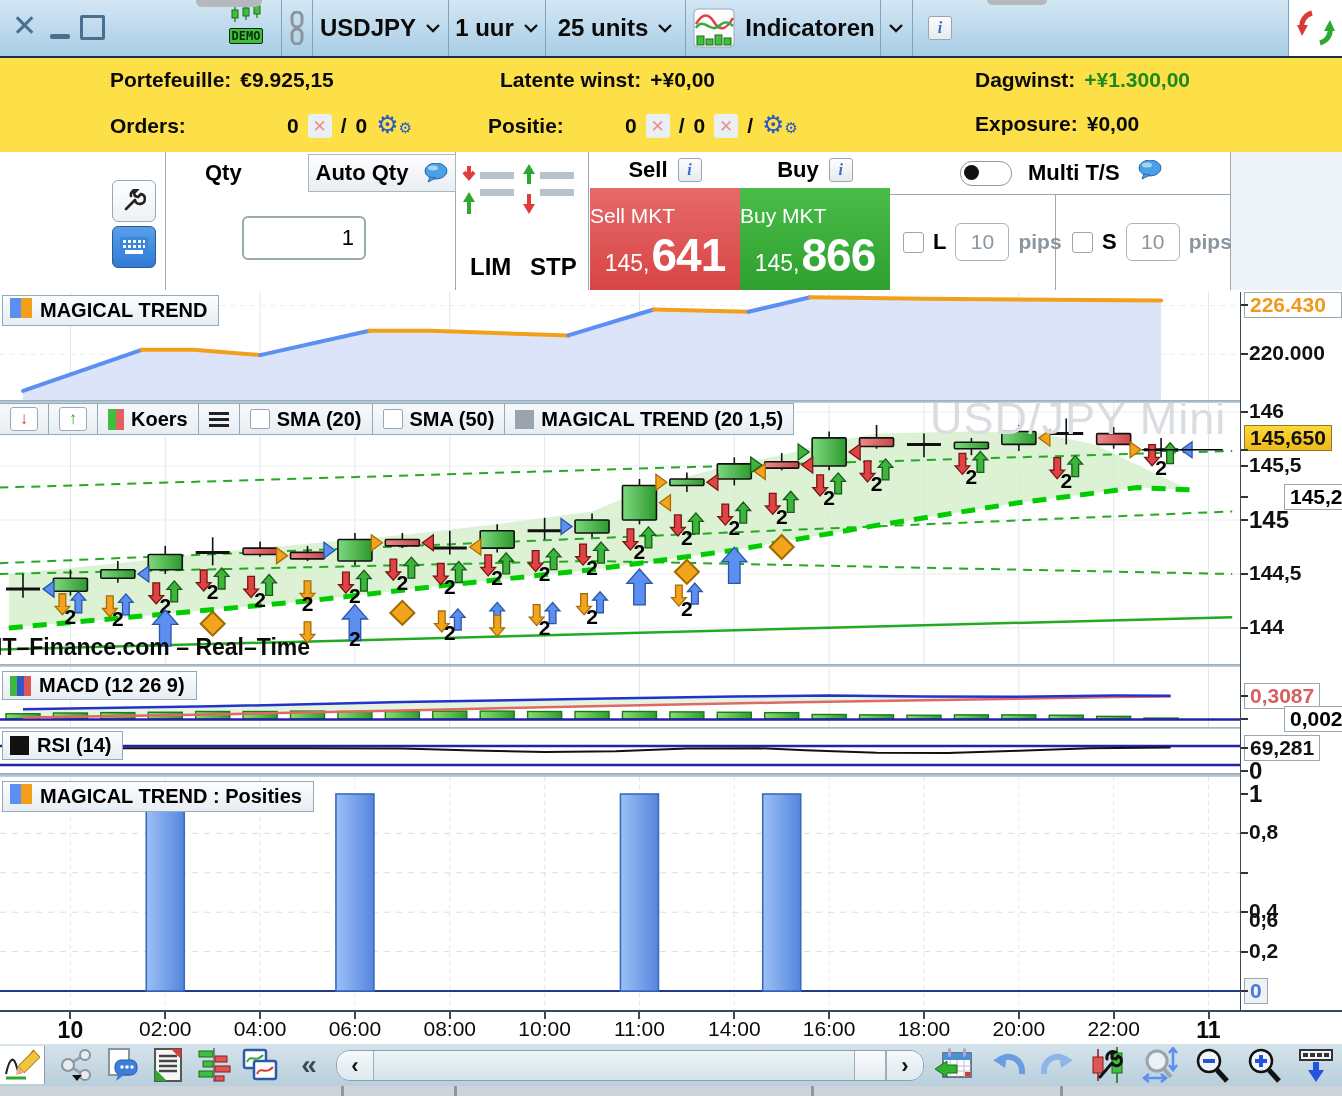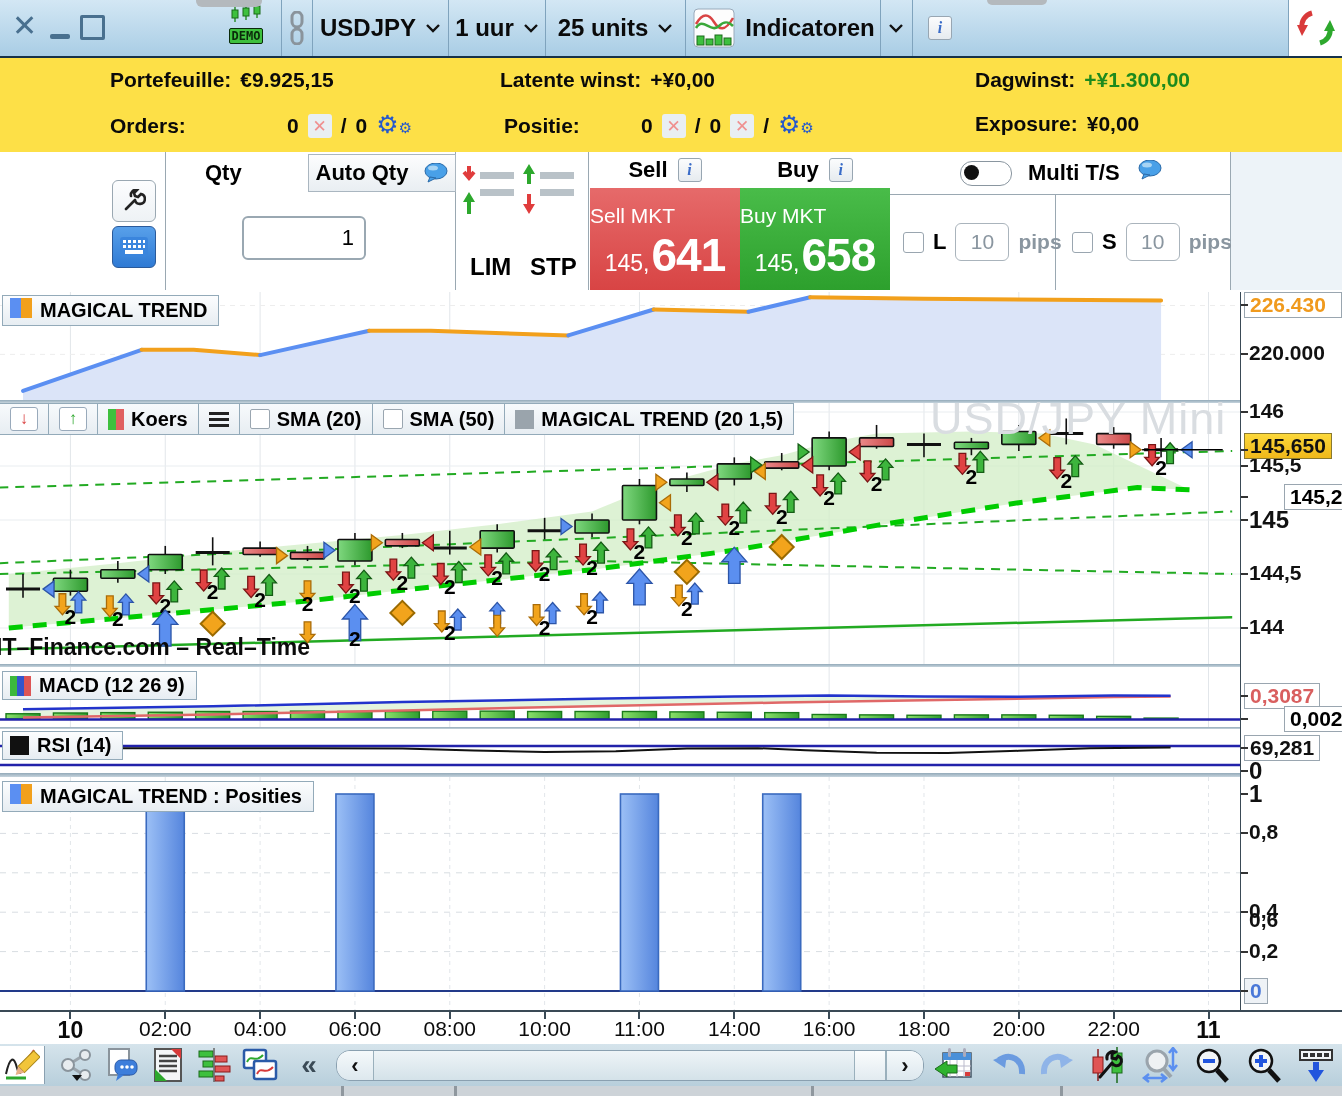--- a/index.html
+++ b/index.html
@@ -187,21 +187,21 @@
     <span class="green-val">+¥1.300,00</span>
   </div>
   <div class="grp" style="left:110px;top:54px;">
     <span style="width:168px;">Orders:</span>
     <span>0</span>
     <span class="xicon">✕</span>
     <span>/</span>
     <span>0</span>
     <span class="gear"><span>⚙</span><small>⚙</small></span>
   </div>
-  <div class="grp" style="left:504px;top:54px;">
+  <div class="grp" style="left:488px;top:54px;">
     <span style="width:128px;">Positie:</span>
     <span>0</span>
     <span class="xicon">✕</span>
     <span>/</span>
     <span>0</span>
     <span class="xicon">✕</span>
     <span>/</span>
     <span class="gear"><span>⚙</span><small>⚙</small></span>
   </div>
   <div class="grp" style="left:975px;top:54px;">
@@ -282,21 +282,21 @@
     <div class="mkt-label">Sell MKT</div>
     <div class="price-row">
           <span class="p-small">145,</span>
           <span class="p-big">641</span>
         </div>
   </button>
   <button class="mktbtn" id="buy-btn">
     <div class="mkt-label">Buy MKT</div>
     <div class="price-row">
           <span class="p-small">145,</span>
-          <span class="p-big">658</span>
+          <span class="p-big">866</span>
         </div>
   </button>
 
   <div class="toggle">
         <span class="knob"></span>
       </div>
   <span class="abs" style="left:1028px;top:8px;font-weight:bold;">Multi T/S</span>
   <svg class="abs" style="left:1138px;top:8px;" width="24" height="20" viewBox="0 0 24 20">
     <ellipse cx="12" cy="8" rx="11" ry="8" fill="#49a0e8" stroke="#2a6aa8"></ellipse>
     <path d="M6,14 L4,19 L12,15 Z" fill="#49a0e8" stroke="#2a6aa8"></path>
@@ -705,21 +705,21 @@
       </div>
   <div id="yaxis">
         <div class="ylab ybox orange-box" style="top: 0.461972px;">226.430</div>
         <div class="ytick" style="top: 12.462px;"></div>
         <div class="ylab" style="top: 49.3662px;">220.000</div>
         <div class="ytick" style="top: 61.3662px;"></div>
         <div class="ylab" style="top: 107px;">146</div>
         <div class="ytick" style="top: 119px;"></div>
         <div class="ylab" style="top: 161px;">145,5</div>
         <div class="ytick" style="top: 173px;"></div>
-        <div class="ylab ybox yellow-box" style="top: 141px; text-align: center;">145,650</div>
+        <div class="ylab ybox yellow-box" style="top: 133px; text-align: center;">145,650</div>
         <div class="ytick" style="top: 156.8px;"></div>
         <div class="ylab ybox green-box" style="top: 191.564px;">145,217</div>
         <div class="ytick" style="top: 203.564px;"></div>
         <div class="ylab" style="top: 214px; font-size: 24px;">145</div>
         <div class="ytick" style="top: 227px;"></div>
         <div class="ylab" style="top: 269px;">144,5</div>
         <div class="ytick" style="top: 281px;"></div>
         <div class="ylab" style="top: 323px;">144</div>
         <div class="ytick" style="top: 335px;"></div>
         <div class="ylab ybox red-box" style="top: 390.848px;">0,3087</div>

